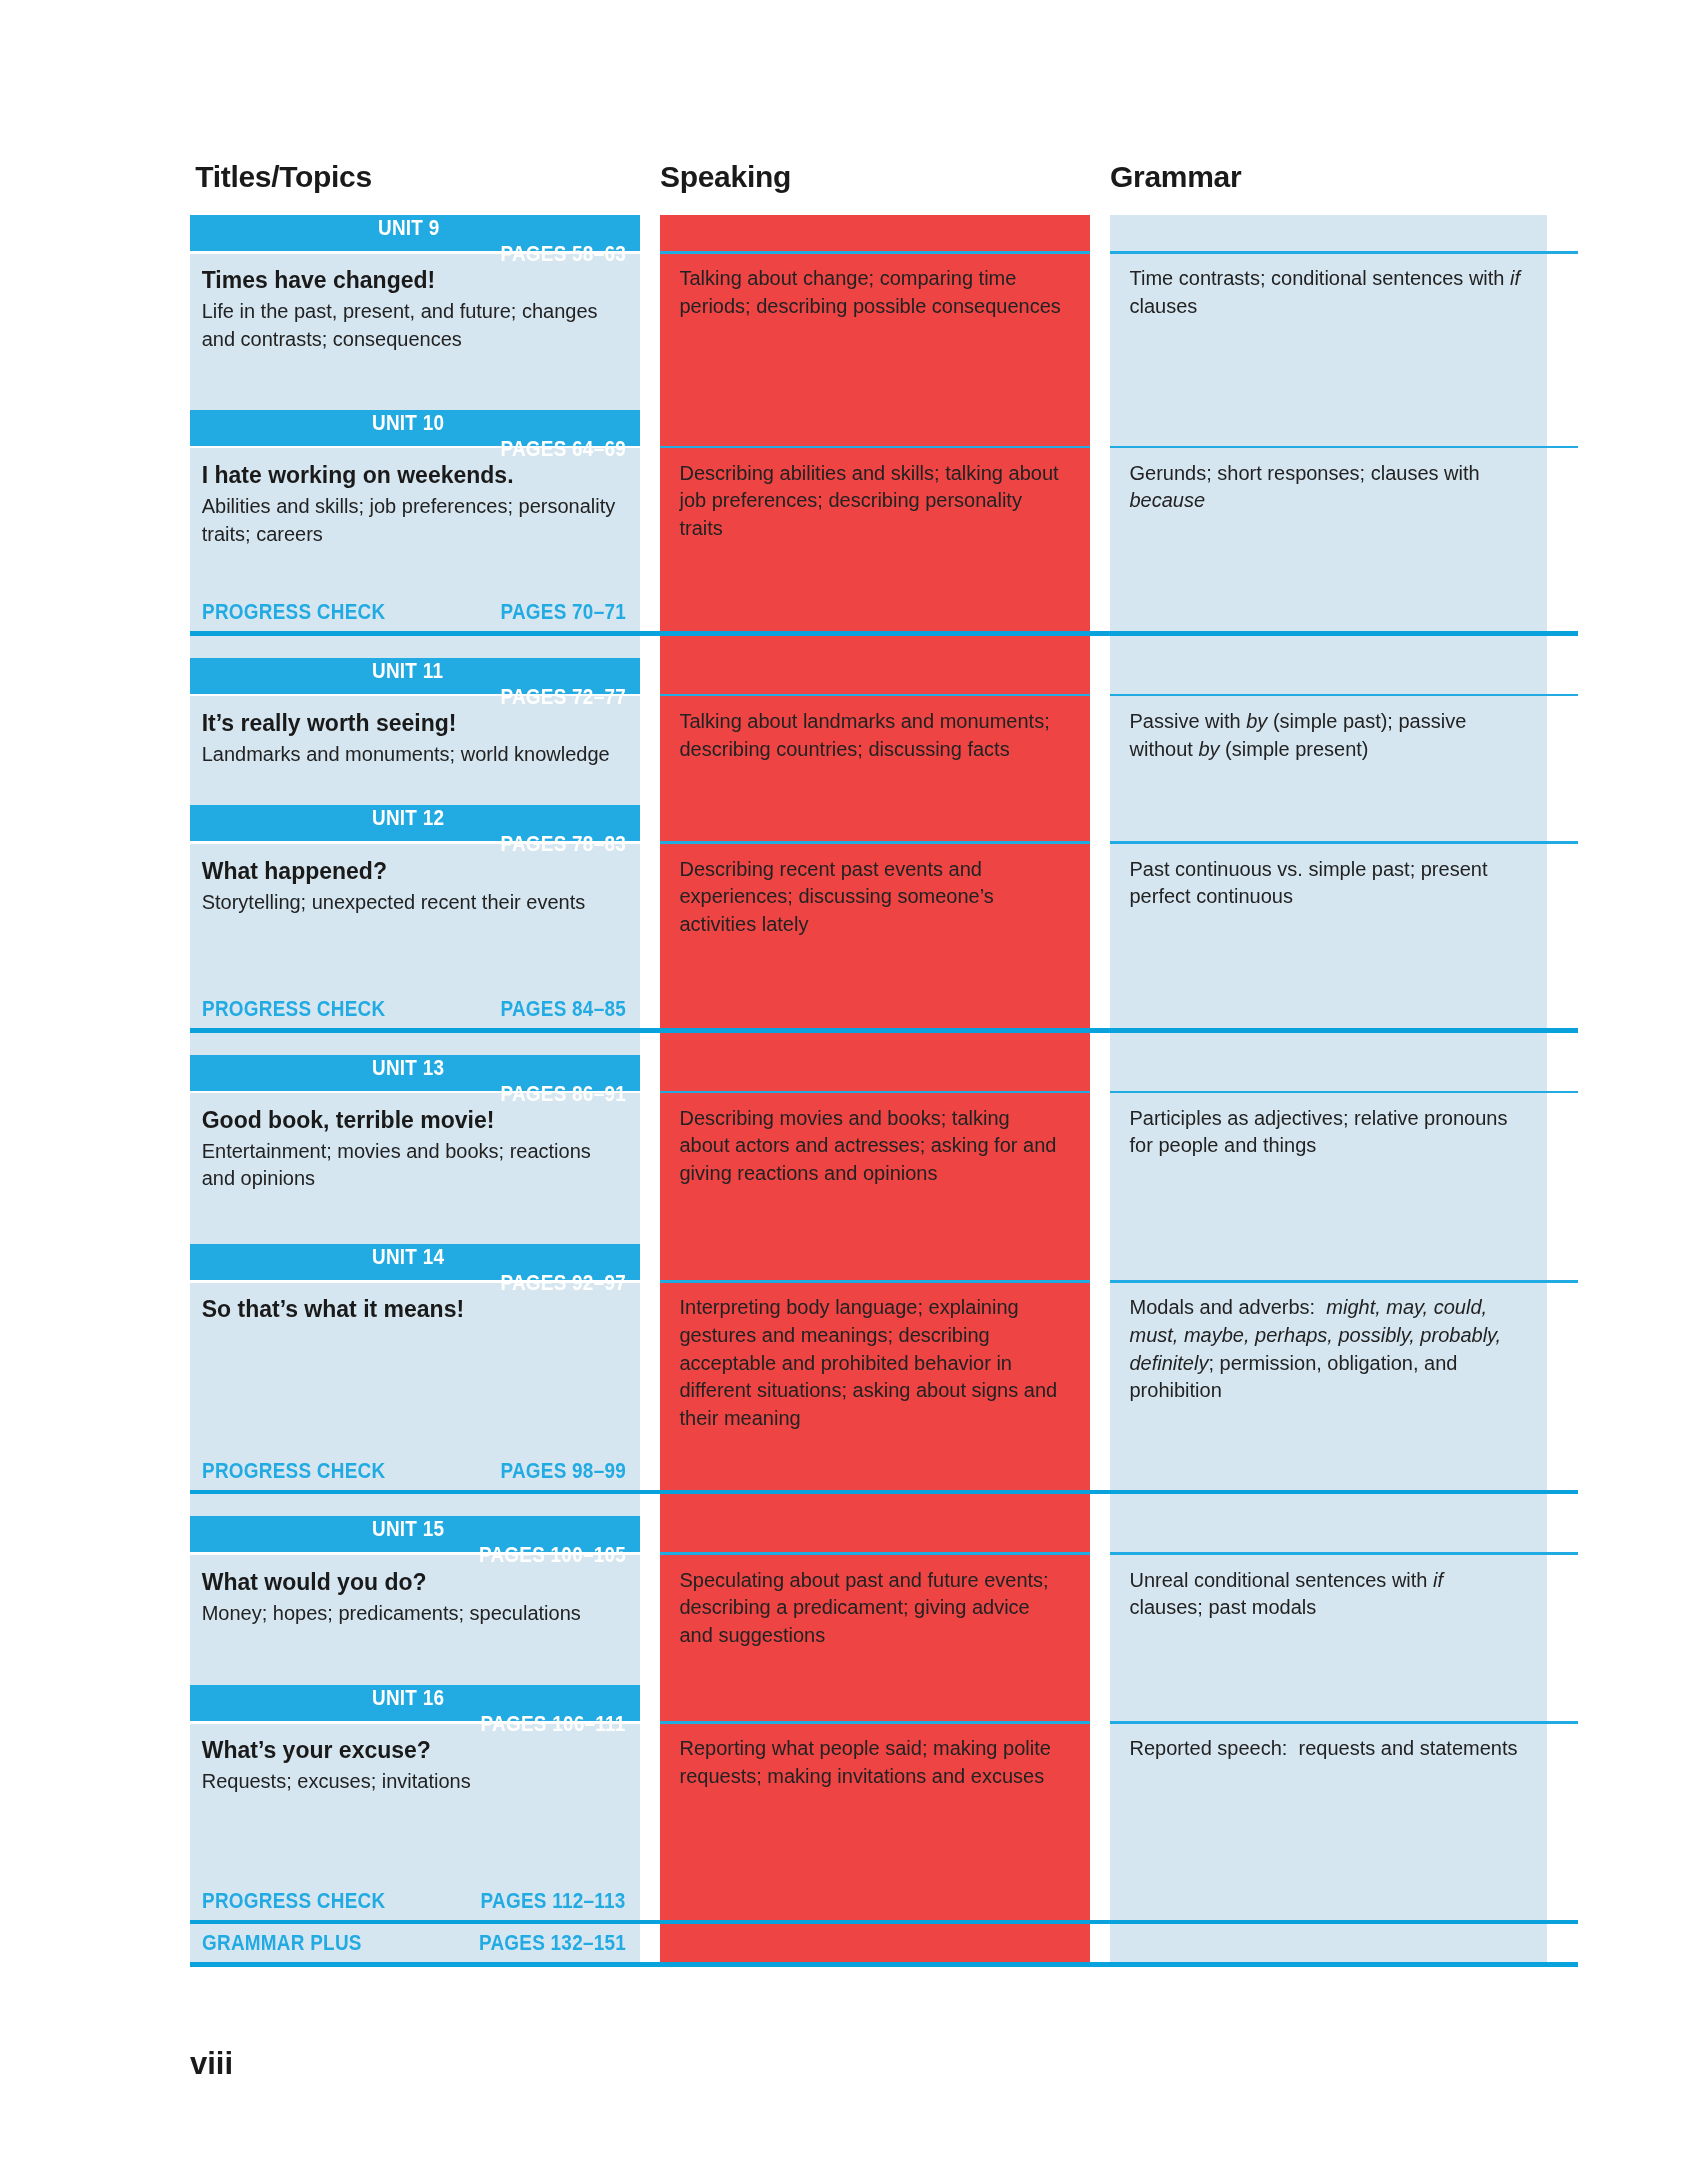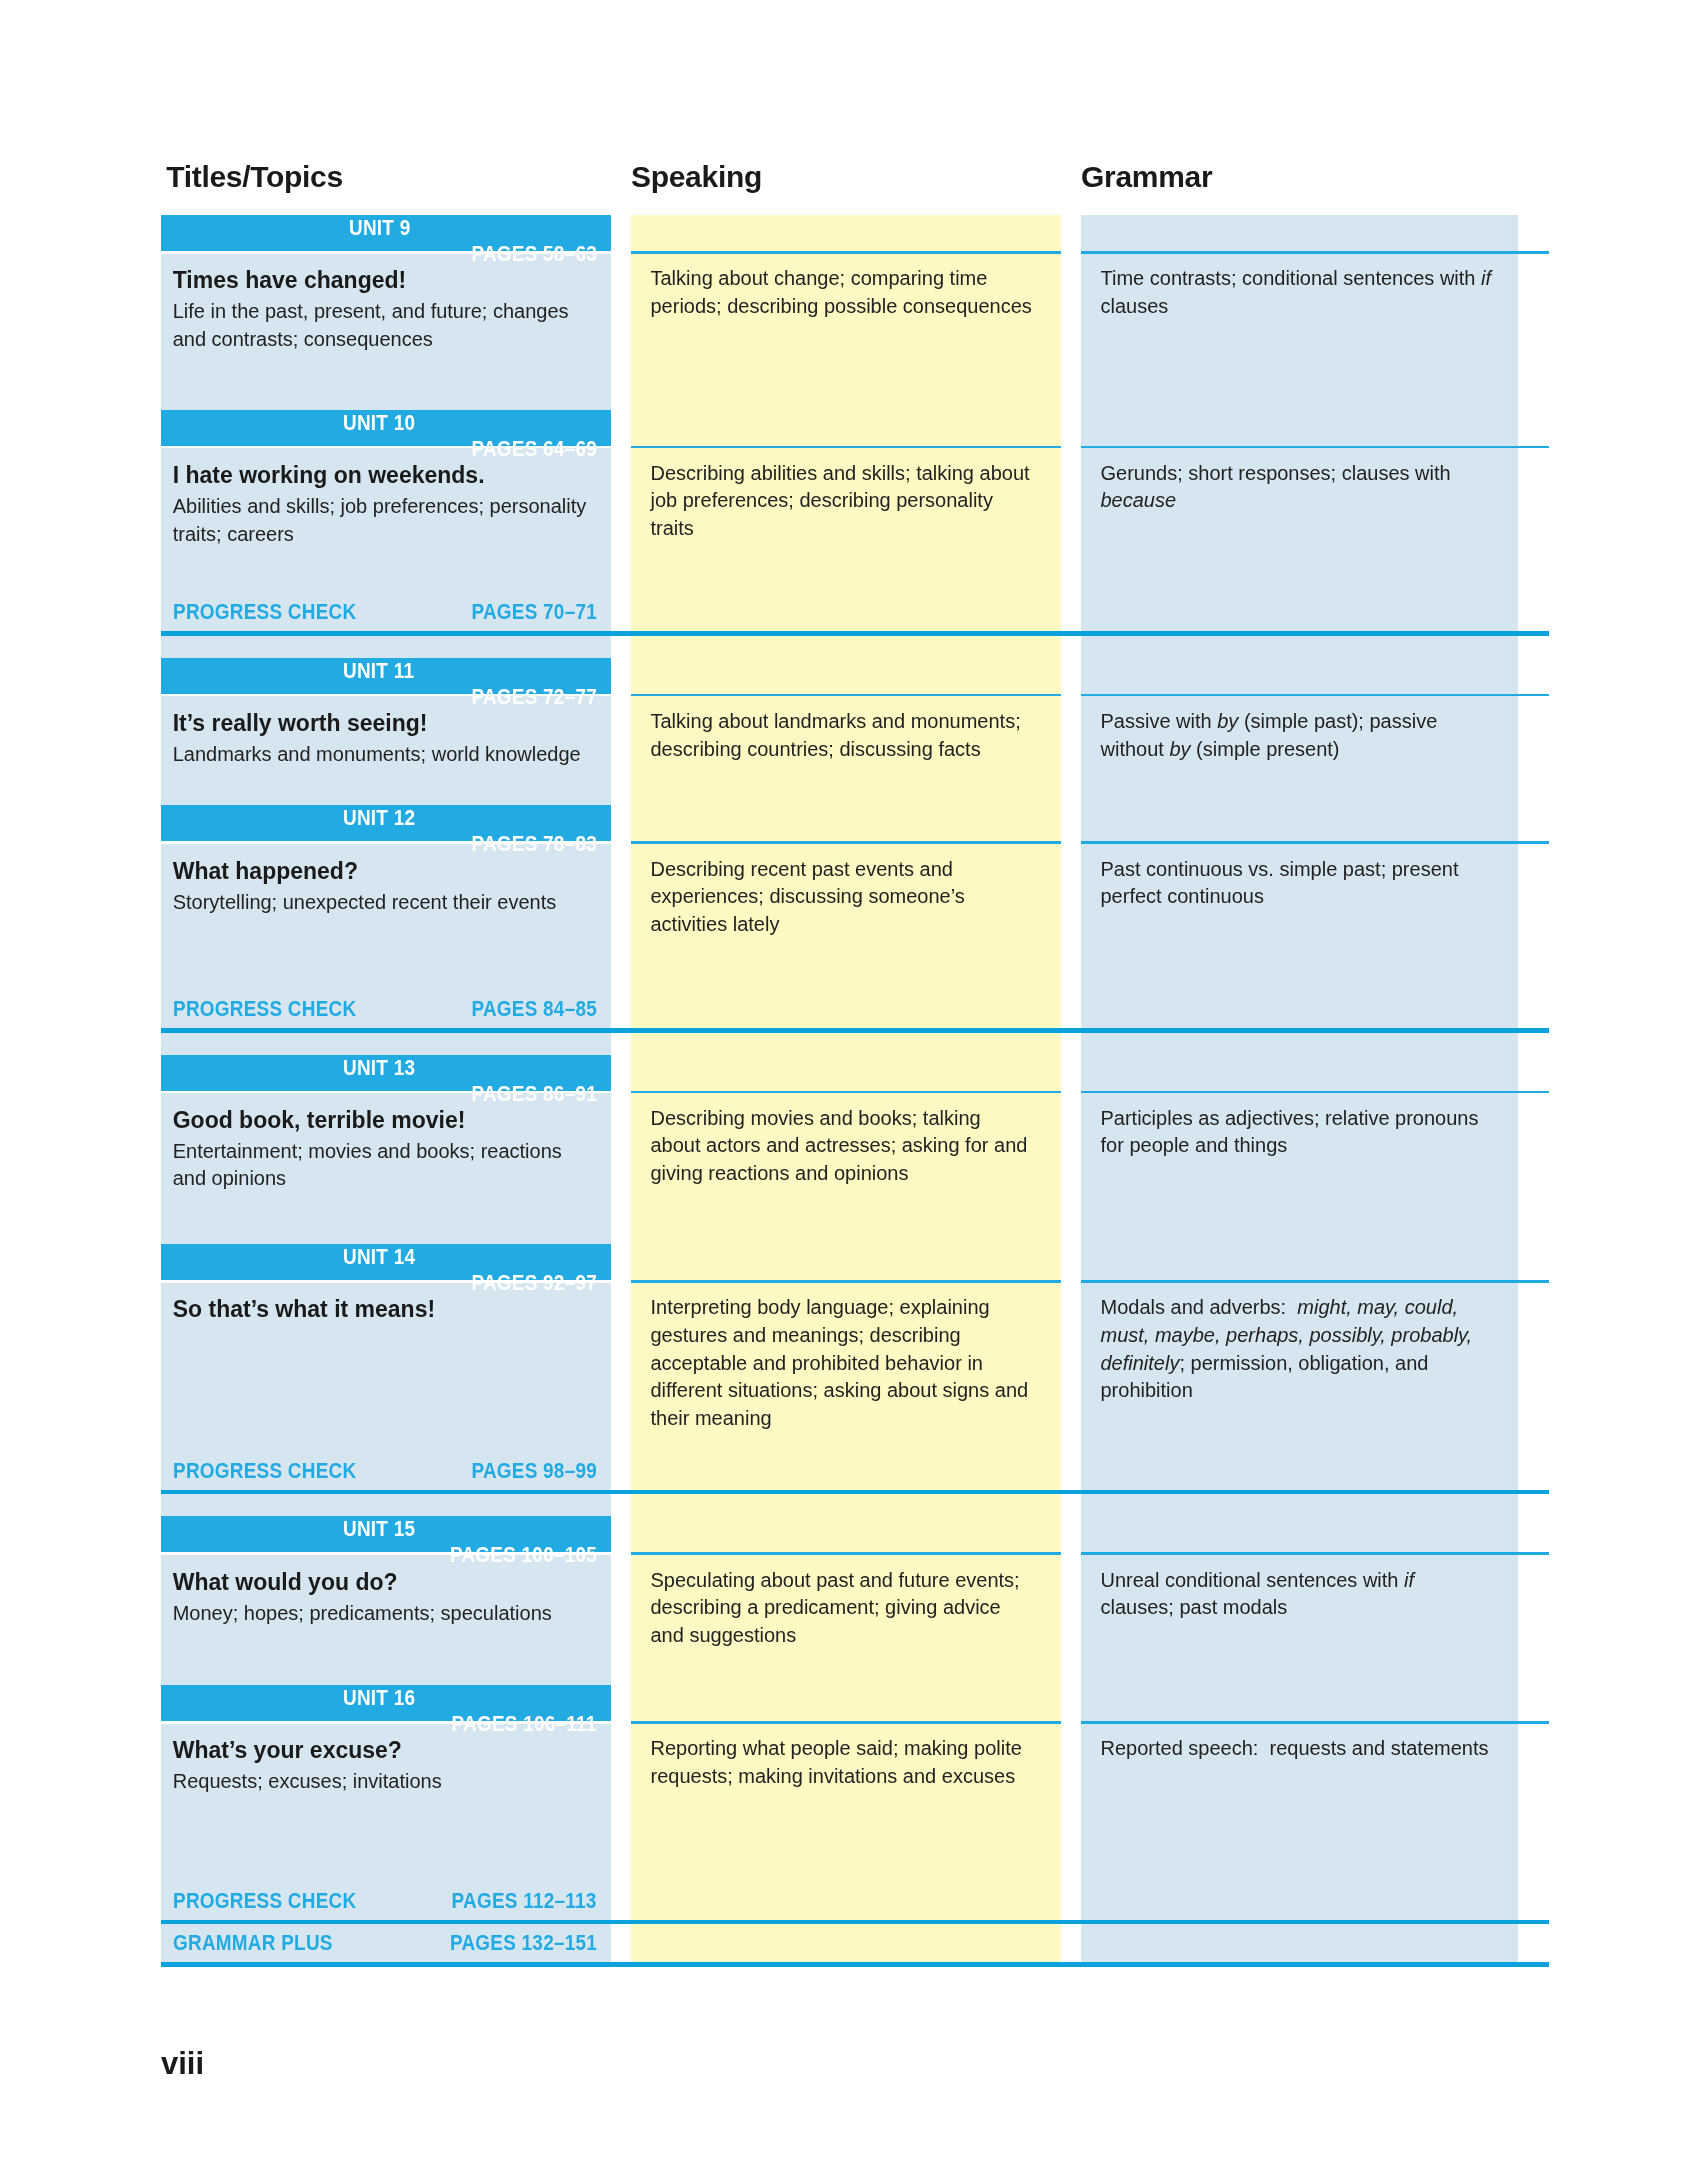--- a/index.html
+++ b/index.html
@@ -2,21 +2,21 @@
 <html style="font-size:10.4px"><head>
 <meta charset="utf-8">
 <style>
   html, body { margin:0; padding:0; }
   body {
     width:1708px; height:2172px;
     background:#ffffff;
     font-family:"Liberation Sans", sans-serif;
     -webkit-font-smoothing:antialiased;
   }
-  .page { position:relative; width:1420px; height:2172px; }
+  .page { position:relative; width:1420px; height:2172px;margin-left:29px; }
 
   
   .sheet {
     position:absolute;
     left:161px; top:215px;
     width:1388px;
   }
   .row { display:flex; align-items:stretch; }
   .c1 { width:450px; flex:0 0 450px; }
   .gap { width:20px; flex:0 0 20px; background:#ffffff; }
@@ -35,21 +35,21 @@
     color:#1a1a1a;
     letter-spacing:-0.3px;
     white-space:nowrap;
   }
   .h1 { left:5.2px;   top:-55px; }
   .h2 { left:470px; top:-55px; }
   .h3 { left:920px;top:-55px; }
 
   
   .fill-blue   { background:#d6e6f0; }
-  .fill-cream  { background:#fef9c3; }
+  .fill-cream  { background:#ef4444; }
   .fill-white  { background:#ffffff; }
 
   
   .banner {
     background:#21abe2;
     height:36px;
     display:flex;
     align-items:center;
     padding:0 14.3px 0 11.7px;
     box-sizing:border-box;

